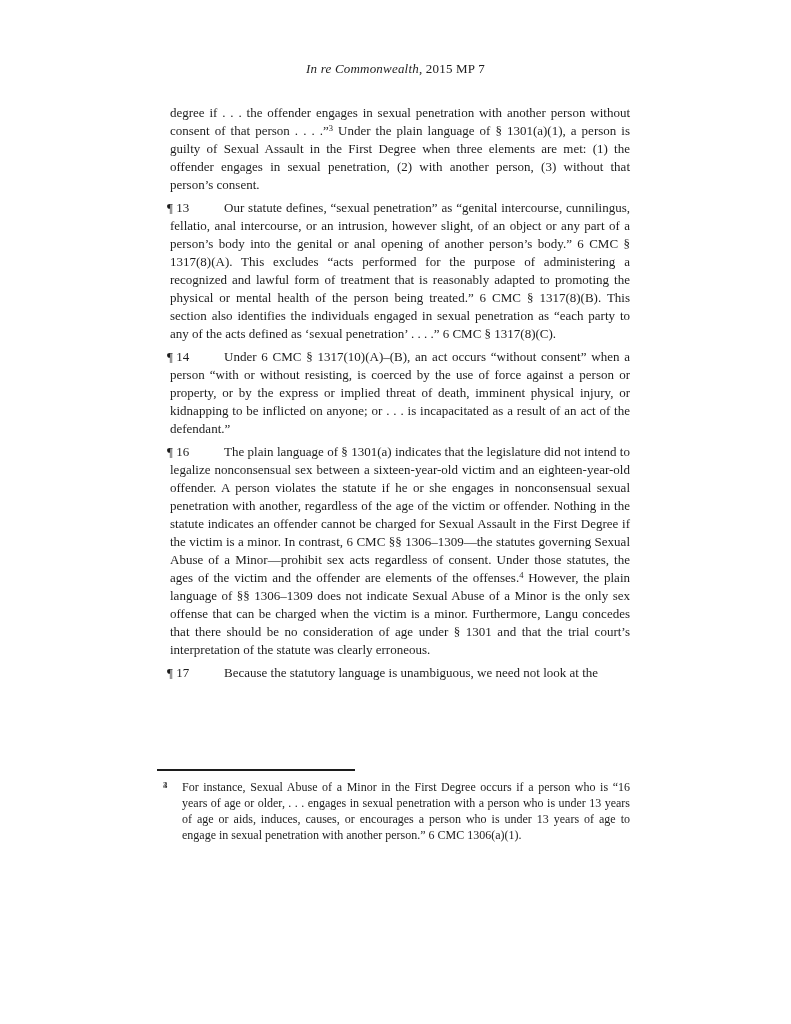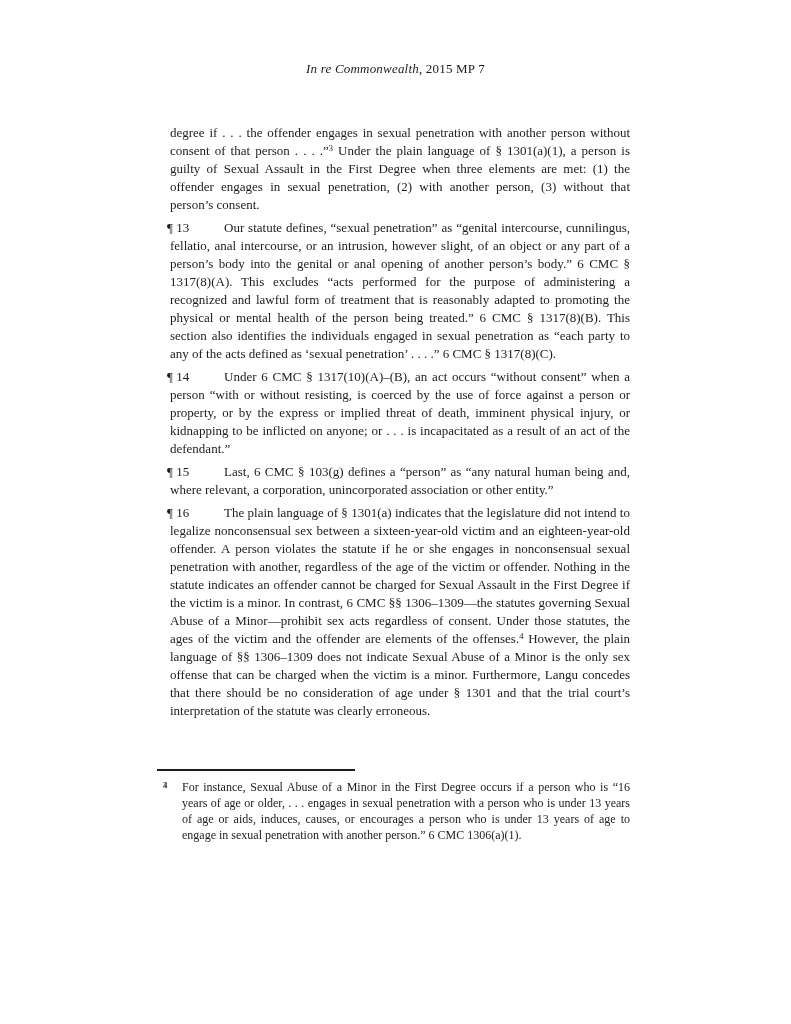--- a/index.html
+++ b/index.html
@@ -20,21 +20,21 @@
     width: 791px;
     text-align: center;
     font-size: 13px;
     line-height: 16px;
     letter-spacing: 0.2px;
   }
   .ital { font-style: italic; }
   .body-text {
     position: absolute;
     left: 157px;
-    top: 124px;
+    top: 104px;
     width: 473px;
   }
   .para {
     margin: 0 0 5px 13px;
     text-align: justify;
     font-size: 13px;
     line-height: 18px;
   }
   .para.has-marker { text-indent: -13px; }
   .pmark {
@@ -81,22 +81,22 @@
 
 <div class="page">
   <div class="running-head">
     <span class="ital">In re Commonwealth</span><span>, 2015 MP 7</span>
   </div>
 
   <div class="body-text">
       <p class="para"><span>degree if . . . the offender engages in sexual penetration with another person without consent of that person . . . .”</span><span class="sup">3</span><span> Under the plain language of § 1301(a)(1), a person is guilty of Sexual Assault in the First Degree when three elements are met: (1) the offender engages in sexual penetration, (2) with another person, (3) without that person’s consent.</span></p>
       <p class="para has-marker"><span class="pmark">¶ 13</span><span>Our statute defines, “sexual penetration” as “genital intercourse, cunnilingus, fellatio, anal intercourse, or an intrusion, however slight, of an object or any part of a person’s body into the genital or anal opening of another person’s body.” 6 CMC § 1317(8)(A). This excludes “acts performed for the purpose of administering a recognized and lawful form of treatment that is reasonably adapted to promoting the physical or mental health of the person being treated.” 6 CMC § 1317(8)(B). This section also identifies the individuals engaged in sexual penetration as “each party to any of the acts defined as ‘sexual penetration’ . . . .” 6 CMC § 1317(8)(C).</span></p>
       <p class="para has-marker"><span class="pmark">¶ 14</span><span>Under 6 CMC § 1317(10)(A)–(B), an act occurs “without consent” when a person “with or without resisting, is coerced by the use of force against a person or property, or by the express or implied threat of death, imminent physical injury, or kidnapping to be inflicted on anyone; or . . . is incapacitated as a result of an act of the defendant.”</span></p>
-      <p class="para has-marker"><span class="pmark">¶ 15</span><span>Last, 6 CMC § 103(g) defines a “person” as “any natural human being and, where relevant, a corporation, unincorporated association or other entity.”</span></p>
       <p class="para has-marker"><span class="pmark">¶ 16</span><span>The plain language of § 1301(a) indicates that the legislature did not intend to legalize nonconsensual sex between a sixteen-year-old victim and an eighteen-year-old offender. A person violates the statute if he or she engages in nonconsensual sexual penetration with another, regardless of the age of the victim or offender. Nothing in the statute indicates an offender cannot be charged for Sexual Assault in the First Degree if the victim is a minor. In contrast, 6 CMC §§ 1306–1309—the statutes governing Sexual Abuse of a Minor—prohibit sex acts regardless of consent. Under those statutes, the ages of the victim and the offender are elements of the offenses.</span><span class="sup">4</span><span> However, the plain language of §§ 1306–1309 does not indicate Sexual Abuse of a Minor is the only sex offense that can be charged when the victim is a minor. Furthermore, Langu concedes that there should be no consideration of age under § 1301 and that the trial court’s interpretation of the statute was clearly erroneous.</span></p>
+      <p class="para has-marker"><span class="pmark">¶ 17</span><span>Because the statutory language is unambiguous, we need not look at the</span></p>
     </div>
 
   <div class="footnotes">
     <div class="fn-rule"></div>
     <div class="fn-list">
         <div class="footnote"><span class="fn-num">3</span></div>
         <div class="footnote"><span class="fn-num">4</span><span>For instance, Sexual Abuse of a Minor in the First Degree occurs if a person who is “16 years of age or older, . . . engages in sexual penetration with a person who is under 13 years of age or aids, induces, causes, or encourages a person who is under 13 years of age to engage in sexual penetration with another person.” 6 CMC 1306(a)(1).</span></div>
       </div>
   </div>
 </div>

